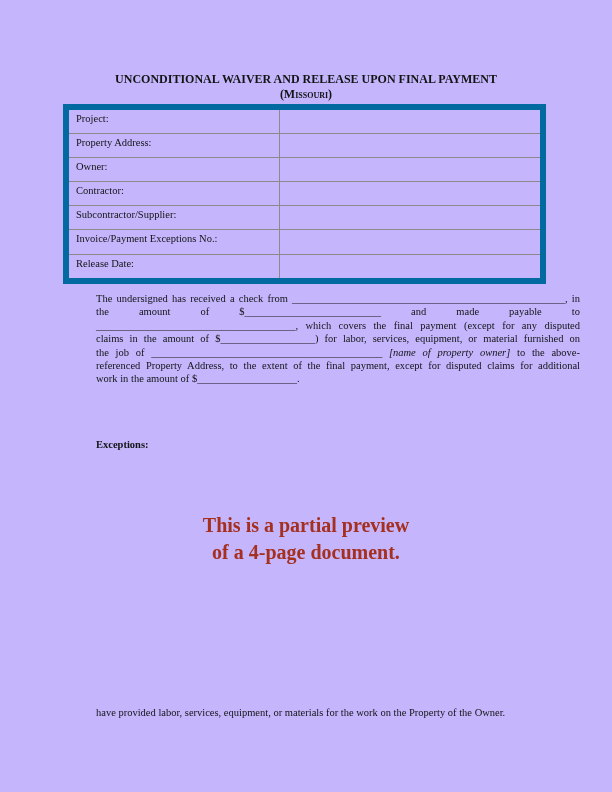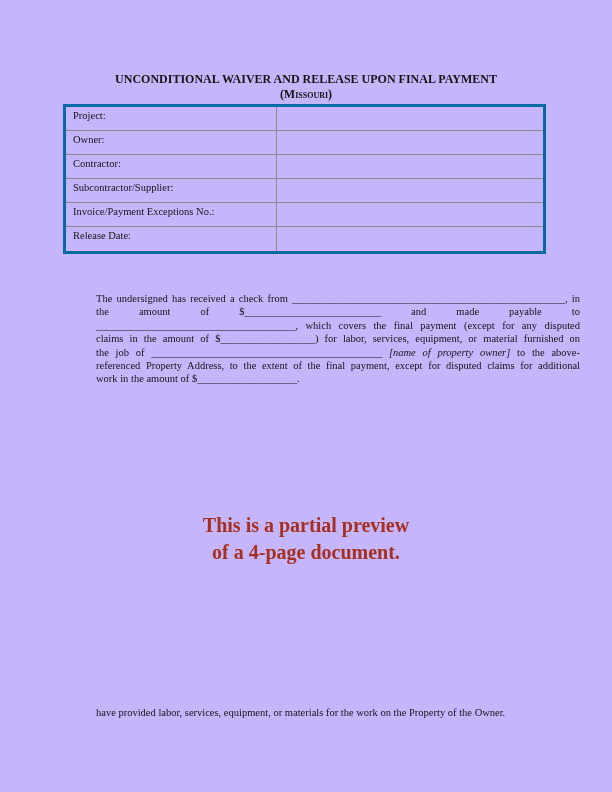--- a/index.html
+++ b/index.html
@@ -16,21 +16,21 @@
   .abs{position:absolute;}
 
   
   .heading{left:0;right:0;top:72px;text-align:center;font-weight:bold;font-size:12px;line-height:14.5px;}
   .heading .subtitle{font-variant:small-caps;}
 
   
   .info-table{
     left:63px;top:104px;width:483px;
     border-collapse:collapse;table-layout:fixed;
-    border:3px solid #0369a1;
+    border:6px solid #0369a1;
   }
   .info-table td{
     border:1px solid #8a8a8a;
     height:21.1px;
     padding:2px 6px 0 7px;
     vertical-align:top;
     font-size:10.5px;line-height:13px;
   }
   .info-table td.label-cell{width:197px;}
 
@@ -64,20 +64,24 @@
     <div class="subtitle">(Missouri)</div>
   </div>
 
   <table class="abs info-table">
     <tbody>
         <tr>
           <td class="label-cell">Project:</td>
           <td class="value-cell"></td>
         </tr>
         <tr>
+          <td class="label-cell">Property Address:</td>
+          <td class="value-cell"></td>
+        </tr>
+        <tr>
           <td class="label-cell">Owner:</td>
           <td class="value-cell"></td>
         </tr>
         <tr>
           <td class="label-cell">Contractor:</td>
           <td class="value-cell"></td>
         </tr>
         <tr>
           <td class="label-cell">Subcontractor/Supplier:</td>
           <td class="value-cell"></td>
@@ -97,20 +101,21 @@
       <div class="jline"><span>The undersigned has received a check from ____________________________________________________, in</span></div>
       <div class="jline"><span>the amount of $__________________________ and made payable to</span></div>
       <div class="jline"><span>______________________________________, which covers the final payment (except for any disputed</span></div>
       <div class="jline"><span>claims in the amount of $__________________) for labor, services, equipment, or material furnished on</span></div>
       <div class="jline"><span>the job of ____________________________________________ </span><span class="it">[name of property owner]</span><span> to the above-</span></div>
       <div class="jline"><span>referenced Property Address, to the extent of the final payment, except for disputed claims for additional</span></div>
       <div class="jline lastline"><span>work in the amount of $___________________.</span></div>
     </div>
 
 
+  <div class="abs textblock exceptions">Exceptions:</div>
 
   <div class="abs preview" style="color: rgb(165, 48, 31);">
     <div>This is a partial preview</div>
     <div>of a 4-page document.</div>
   </div>
 
   <div class="abs textblock closing">have provided labor, services, equipment, or materials for the work on the Property of the Owner.</div>
 
 </div>
 

